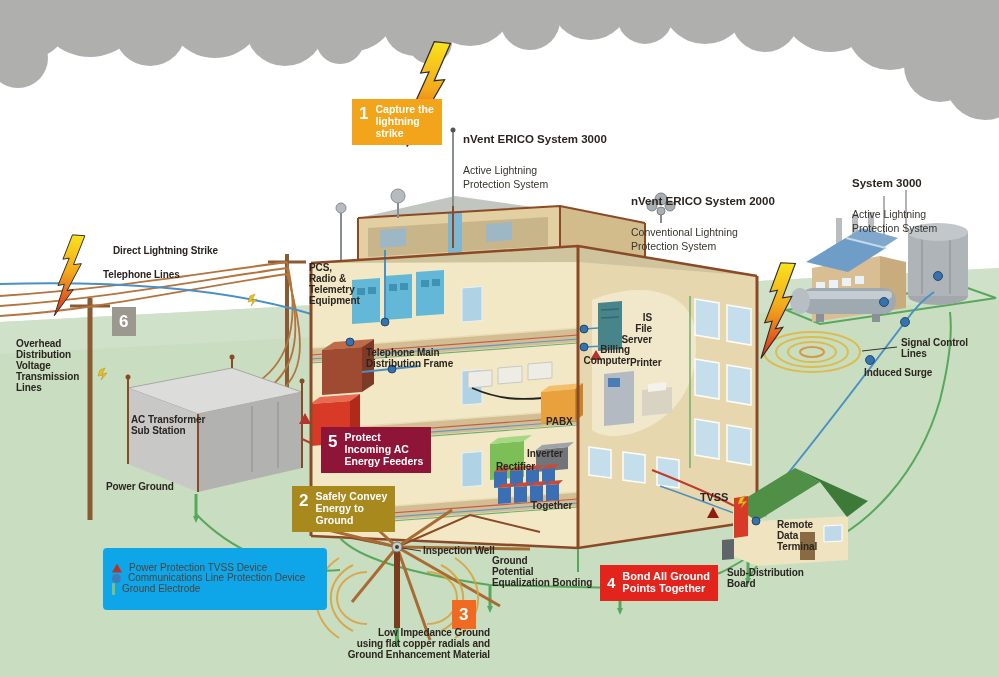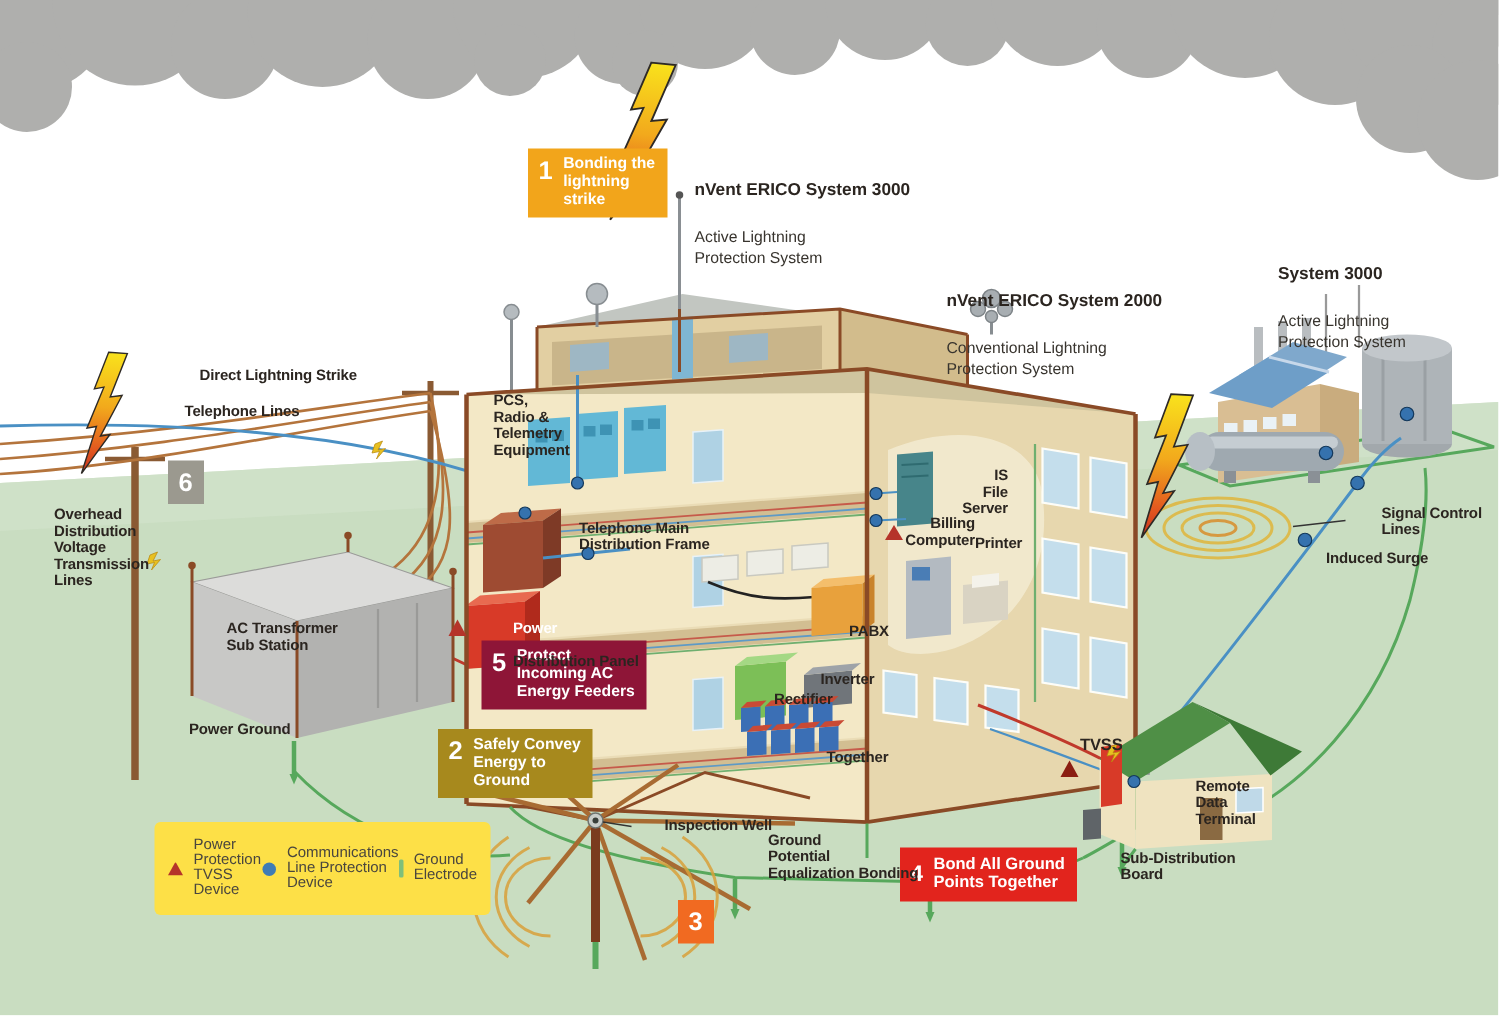--- a/index.html
+++ b/index.html
@@ -1,39 +1,39 @@
 <!DOCTYPE html>
 <html><head>
 <meta charset="utf-8">
 <style>
   html,body{margin:0;padding:0;background:#ffffff;}
   #stage{position:relative;width:999px;height:677px;overflow:hidden;background:#ffffff;
          font-family:"Liberation Sans",sans-serif;}
   #scene{position:absolute;left:0;top:0;}
   .lbl{position:absolute;font:bold 10px/1.1 "Liberation Sans",sans-serif;color:#2B2520;
-       white-space:pre-line;letter-spacing:-0.1px;margin-left:20px;}
+       white-space:pre-line;letter-spacing:-0.1px;}
   .lbl.center{text-align:right;}
   .hdr{position:absolute;white-space:pre-line;}
   .hdr .name{font:bold 11.5px/1.25 "Liberation Sans",sans-serif;color:#2B2520;}
   .hdr .desc{font:normal 10.5px/1.25 "Liberation Sans",sans-serif;color:#38342E;white-space:pre-line;}
   .callout{position:absolute;display:flex;gap:7px;padding:5px 8px 6px 7px;color:#fff;
            align-items:flex-start;box-sizing:border-box;}
   .callout .num{font:bold 17px/1 "Liberation Sans",sans-serif;margin-top:1px;}
   .callout .txt{font:bold 10.5px/1.12 "Liberation Sans",sans-serif;white-space:pre-line;}
   .c1{left:352px;top:99px;}
   .c2{left:292px;top:486px;}
   .c3{left:452px;top:600px;}
   .c4{left:600px;top:565px;align-items:center;}
   .c4 .num{font-size:15px;margin-top:0;}
   .c4 .txt{font-size:11px;}
   .c5{left:321px;top:427px;}
   .c6{left:112px;top:307px;}
-  .legend{position:absolute;left:103px;top:548px;width:224px;height:62px;background:#fde047;
+  .legend{position:absolute;left:103px;top:548px;width:224px;height:62px;background:#0ea5e9;
           border-radius:4px;padding:7px 9px;box-sizing:border-box;display:flex;
-          justify-content:flex-start;}
+          flex-direction:column;justify-content:center;}
   .legend-row{display:flex;align-items:center;gap:7px;font:10px/1 "Liberation Sans",sans-serif;color:#4A463E;}
   .m-tri{width:10px;height:9px;clip-path:polygon(50% 0,100% 100%,0 100%);flex:0 0 auto;}
   .m-dot{width:9px;height:9px;border-radius:50%;flex:0 0 auto;}
   .m-gnd{width:3px;height:12px;border-radius:1px;flex:0 0 auto;}
   .pdp-line1{color:#ffffff;display:block;}
   .pdp-line2{color:#2B2520;display:block;}
 </style>
 </head>
 <body>
 
@@ -399,39 +399,39 @@
           <circle cx="584" cy="347" r="4"></circle>
           <circle cx="756" cy="521" r="4"></circle>
       <circle cx="870" cy="360" r="4.5"></circle>
           <circle cx="905" cy="322" r="4.5"></circle>
       <circle cx="884" cy="302" r="4.5"></circle>
           <circle cx="938" cy="276" r="4.5"></circle>
     </g>
   </g>
 </svg>
 
-<div class="hdr" style="left:463px;top:102px">
+<div class="hdr" style="left:463px;top:114px">
   <div class="name">nVent ERICO System 3000</div>
   <div class="desc">Active Lightning
 Protection System</div>
 </div>
 <div class="hdr" style="left:631px;top:176px">
   <div class="name">nVent ERICO System 2000</div>
   <div class="desc">Conventional Lightning
 Protection System</div>
 </div>
 <div class="hdr" style="left:852px;top:158px">
   <div class="name">System 3000</div>
   <div class="desc">Active Lightning
 Protection System</div>
 </div>
 
 <div class="callout c1" style="background: rgb(242, 165, 27);">
   <span class="num">1</span>
-  <span class="txt">Bonding the
+  <span class="txt">Capture the
 lightning
 strike</span>
 </div>
 <div class="callout c2" style="background: rgb(167, 137, 29);">
   <span class="num">2</span>
   <span class="txt">Safely Convey
 Energy to
 Ground</span>
 </div>
 <div class="callout c3" style="background: rgb(241, 106, 33);">
@@ -461,28 +461,27 @@
 Lines</div>
 <div class="lbl" style="left:131px;top:414px">AC Transformer
 Sub Station</div>
 <div class="lbl" style="left:106px;top:481px">Power Ground</div>
 <div class="lbl" style="left:309px;top:262px">PCS,
 Radio &amp;
 Telemetry
 Equipment</div>
 <div class="lbl" style="left:366px;top:347px">Telephone Main
 Distribution Frame</div>
-<div class="lbl" style="left:322px;top:403px">
-  <span class="pdp-line1">Power</span>
-  <span class="pdp-line2">Distribution Panel</span>
-</div>
 <div class="lbl" style="left:423px;top:545px">Inspection Well</div>
 <div class="lbl" style="left:492px;top:555px">Ground
 Potential
 Equalization Bonding</div>
+<div class="lbl center" style="left:290px;top:627px;width:200px">Low Impedance Ground
+using flat copper radials and
+Ground Enhancement Material</div>
 <div class="lbl" style="left:727px;top:567px">Sub-Distribution
 Board</div>
 <div class="lbl" style="left:700px;top:491px;font-size:11px">TVSS</div>
 <div class="lbl" style="left:777px;top:519px">Remote
 Data
 Terminal</div>
 <div class="lbl center" style="left:608px;top:312px;width:44px">IS
 File
 Server</div>
 <div class="lbl center" style="left:566px;top:344px;width:64px">Billing

